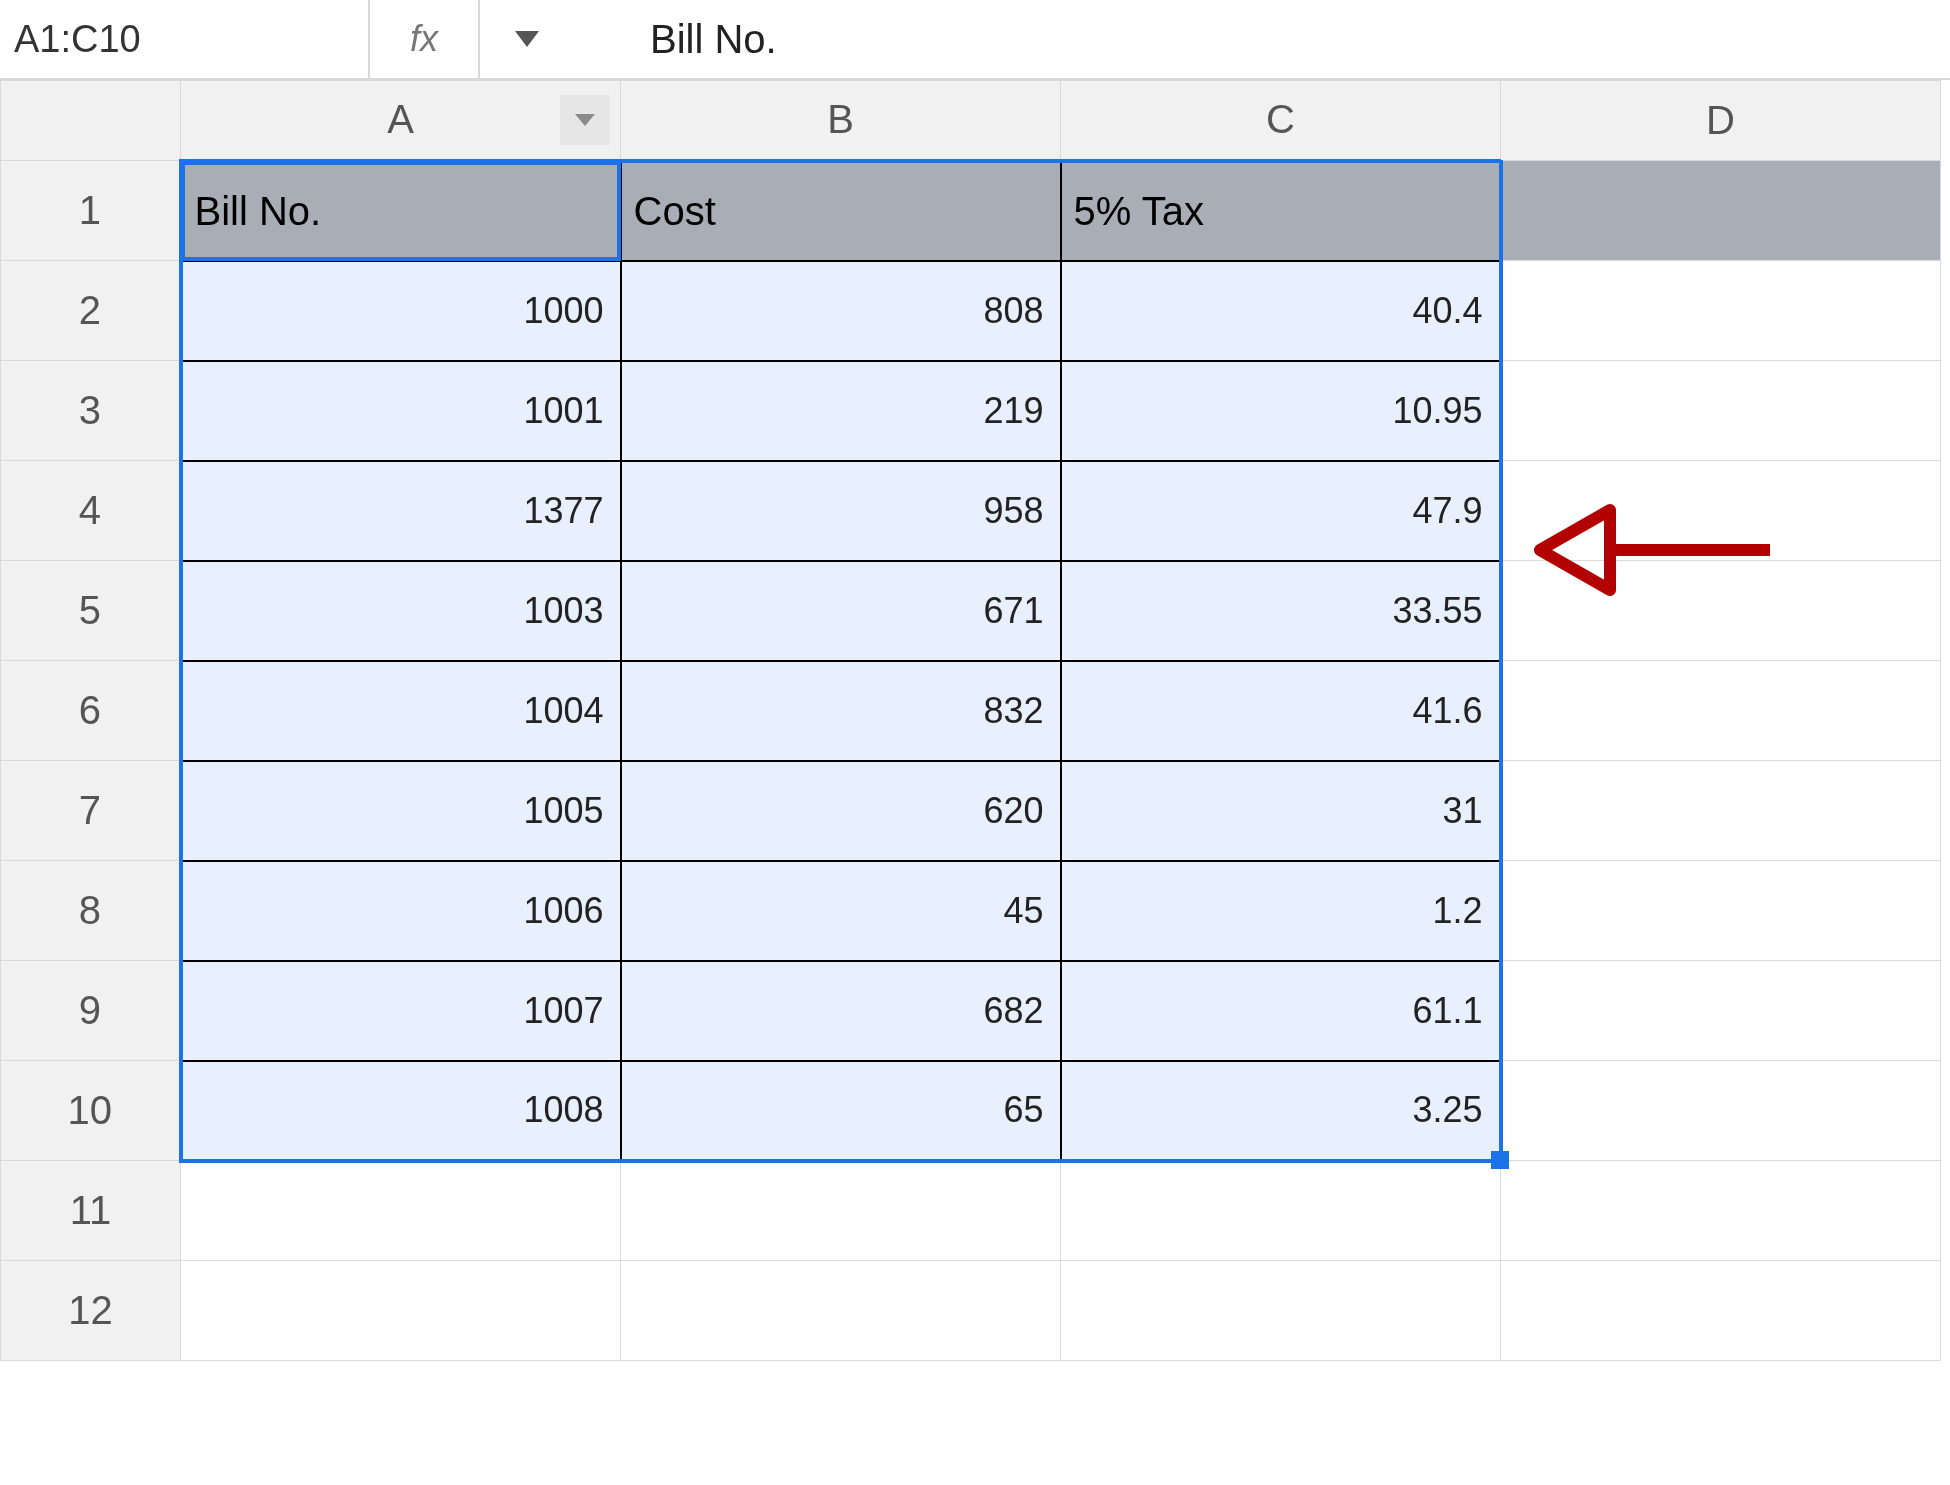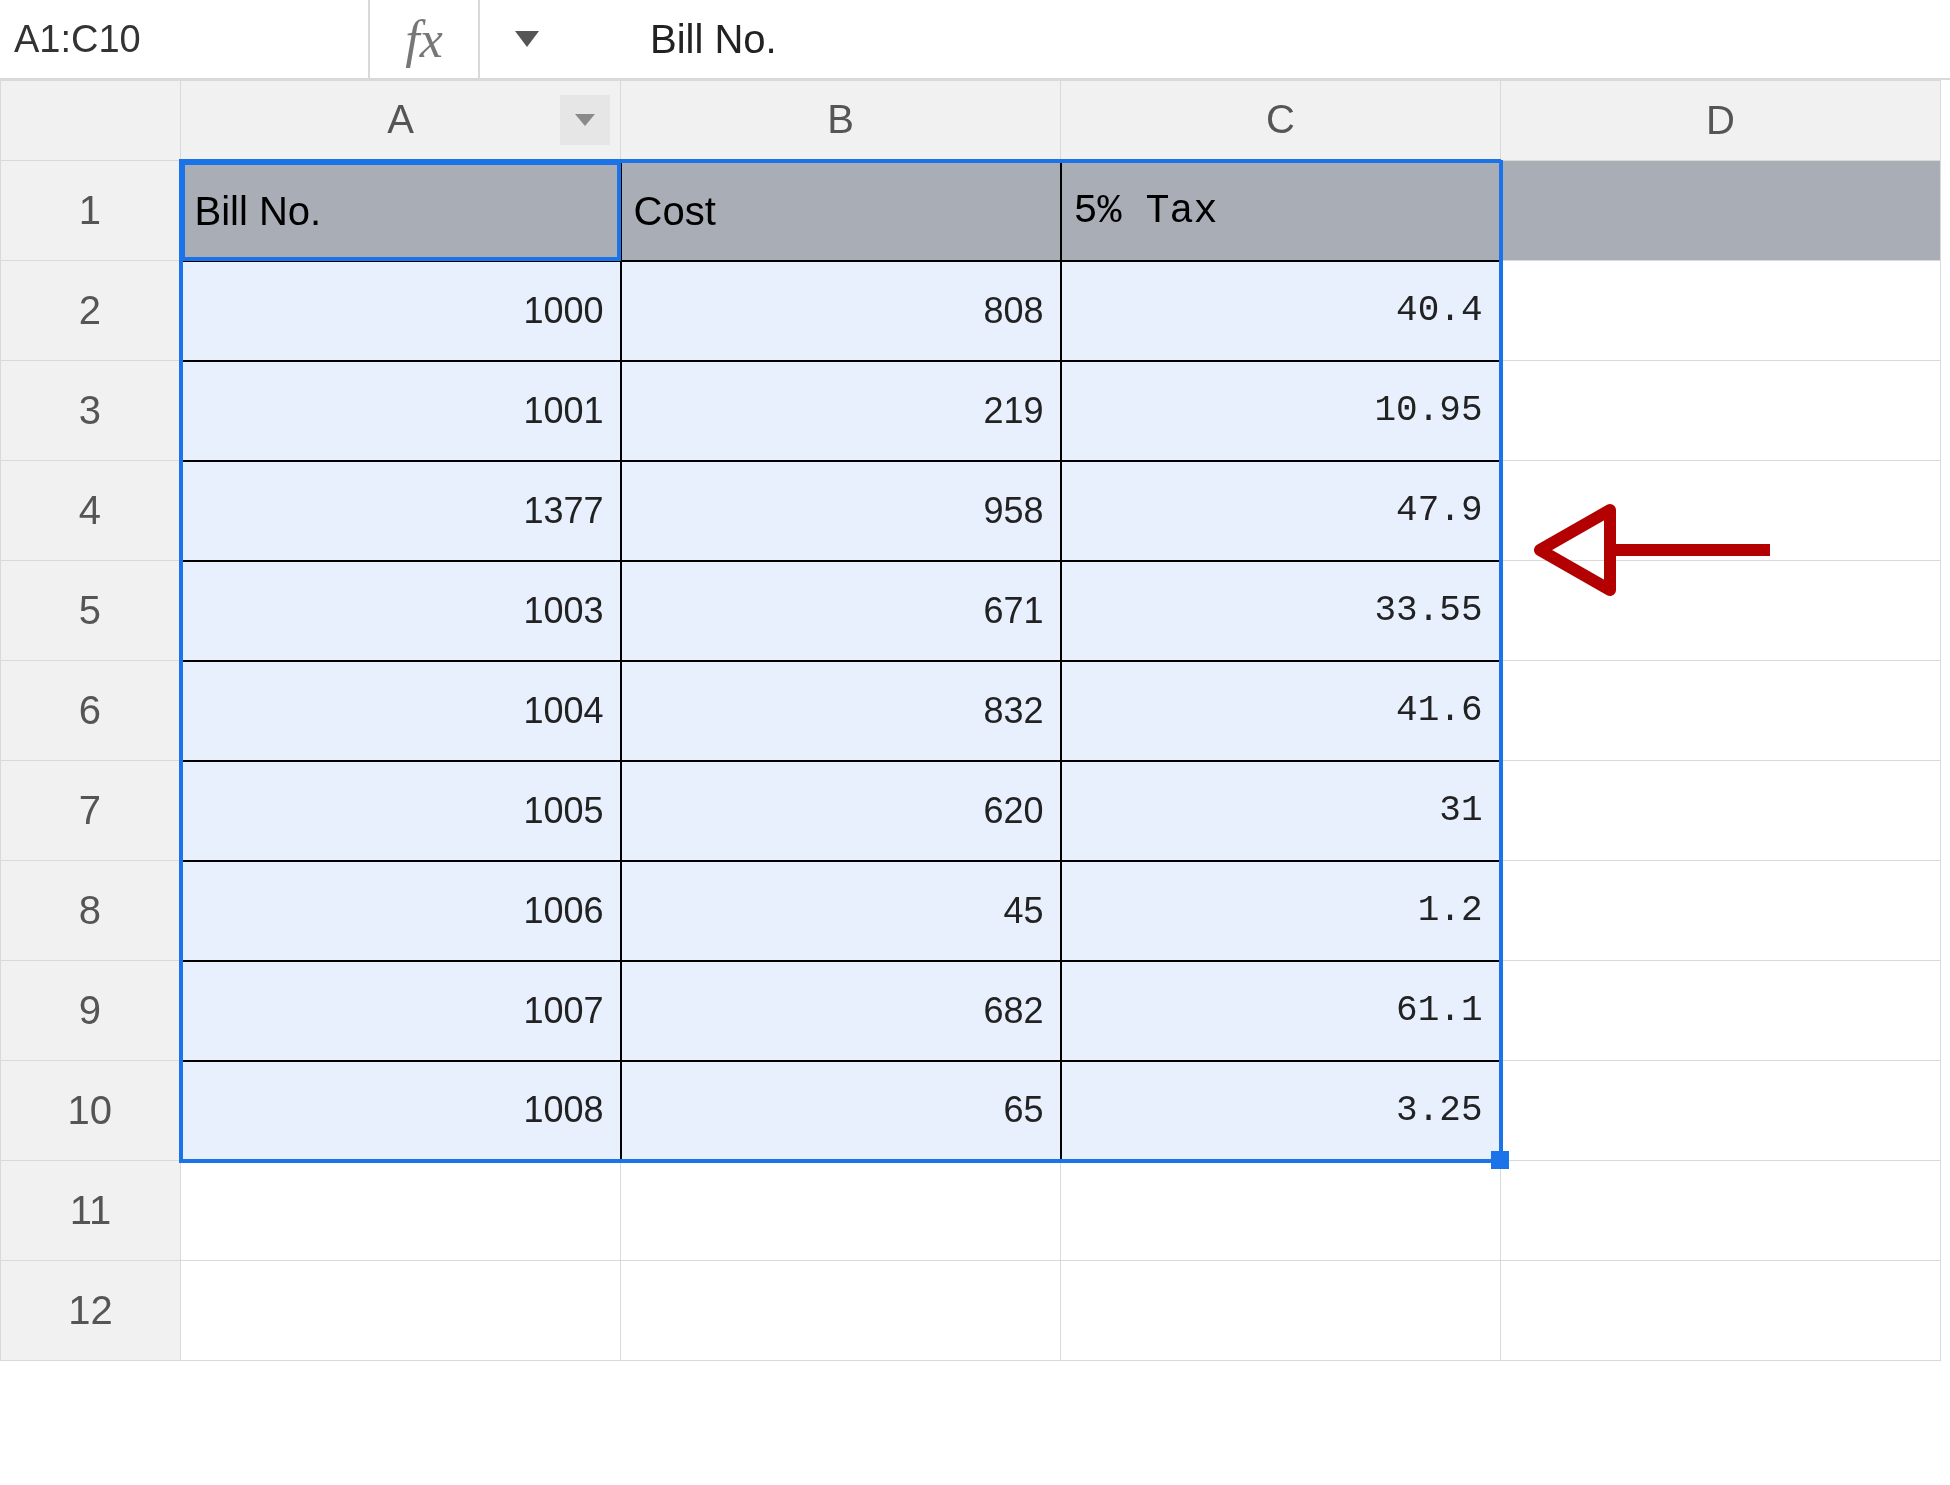--- a/index.html
+++ b/index.html
@@ -33,23 +33,23 @@
     width: 0; height: 0;
     border-left: 12px solid transparent;
     border-right: 12px solid transparent;
     border-top: 16px solid #555;
     margin-left: 10px;
   }
   .fx {
     display: flex; align-items: center; justify-content: center;
     width: 110px;
     color: #777;
-    font-family: Liberation Serif, serif;
+    font-family: Liberation Sans, sans-serif;
     font-style: italic;
-    font-size: 52px;
+    font-size: 36px;
     border-right: 2px solid #d9d9d9;
   }
   .formula-input {
     display: flex; align-items: center;
     padding-left: 170px;
     font-size: 40px;
     flex: 1;
   }
 
   
@@ -112,21 +112,21 @@
     font-size: 36px;
     border: 2px solid #000;
   }
   tr.r1 td.selcell {
     background: #a9adb5;
     border: 2px solid #000;
   }
   
   .sel-top    { border-top: 4px solid #1a73e8 !important; }
   .sel-left   { border-left: 4px solid #1a73e8 !important; }
-  .sel-right  { border-right: 4px solid #1a73e8 !important; font-family: Liberation Mono, monospace; }
+  .sel-right  { border-right: 4px solid #1a73e8 !important; }
   .sel-bottom { border-bottom: 4px solid #1a73e8 !important; }
   
   td.active {
     outline: 4px solid #1a73e8;
     outline-offset: -4px;
     text-align: left !important;
     padding-left: 12px;
   }
   
   .handle-cell { position: relative; }

